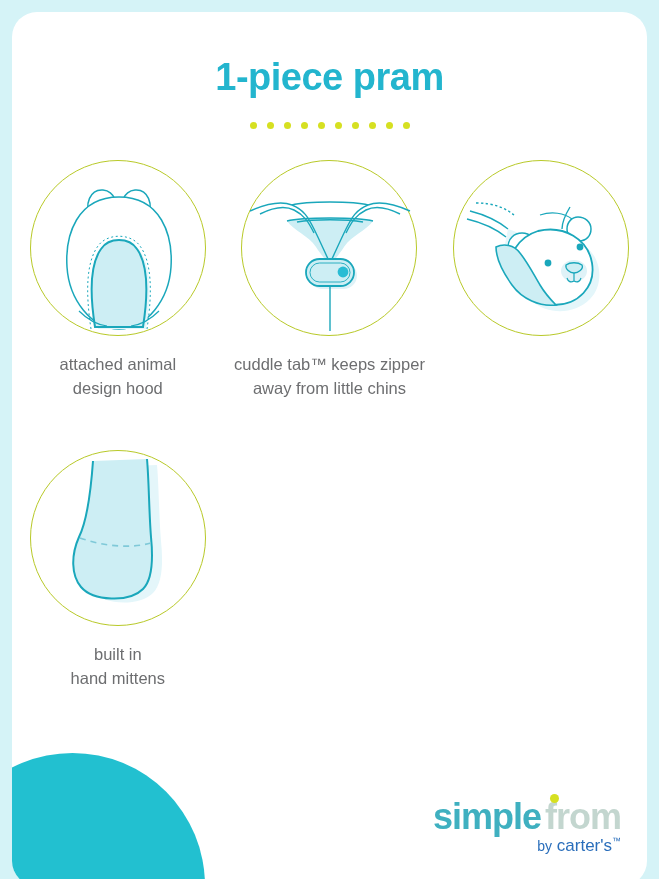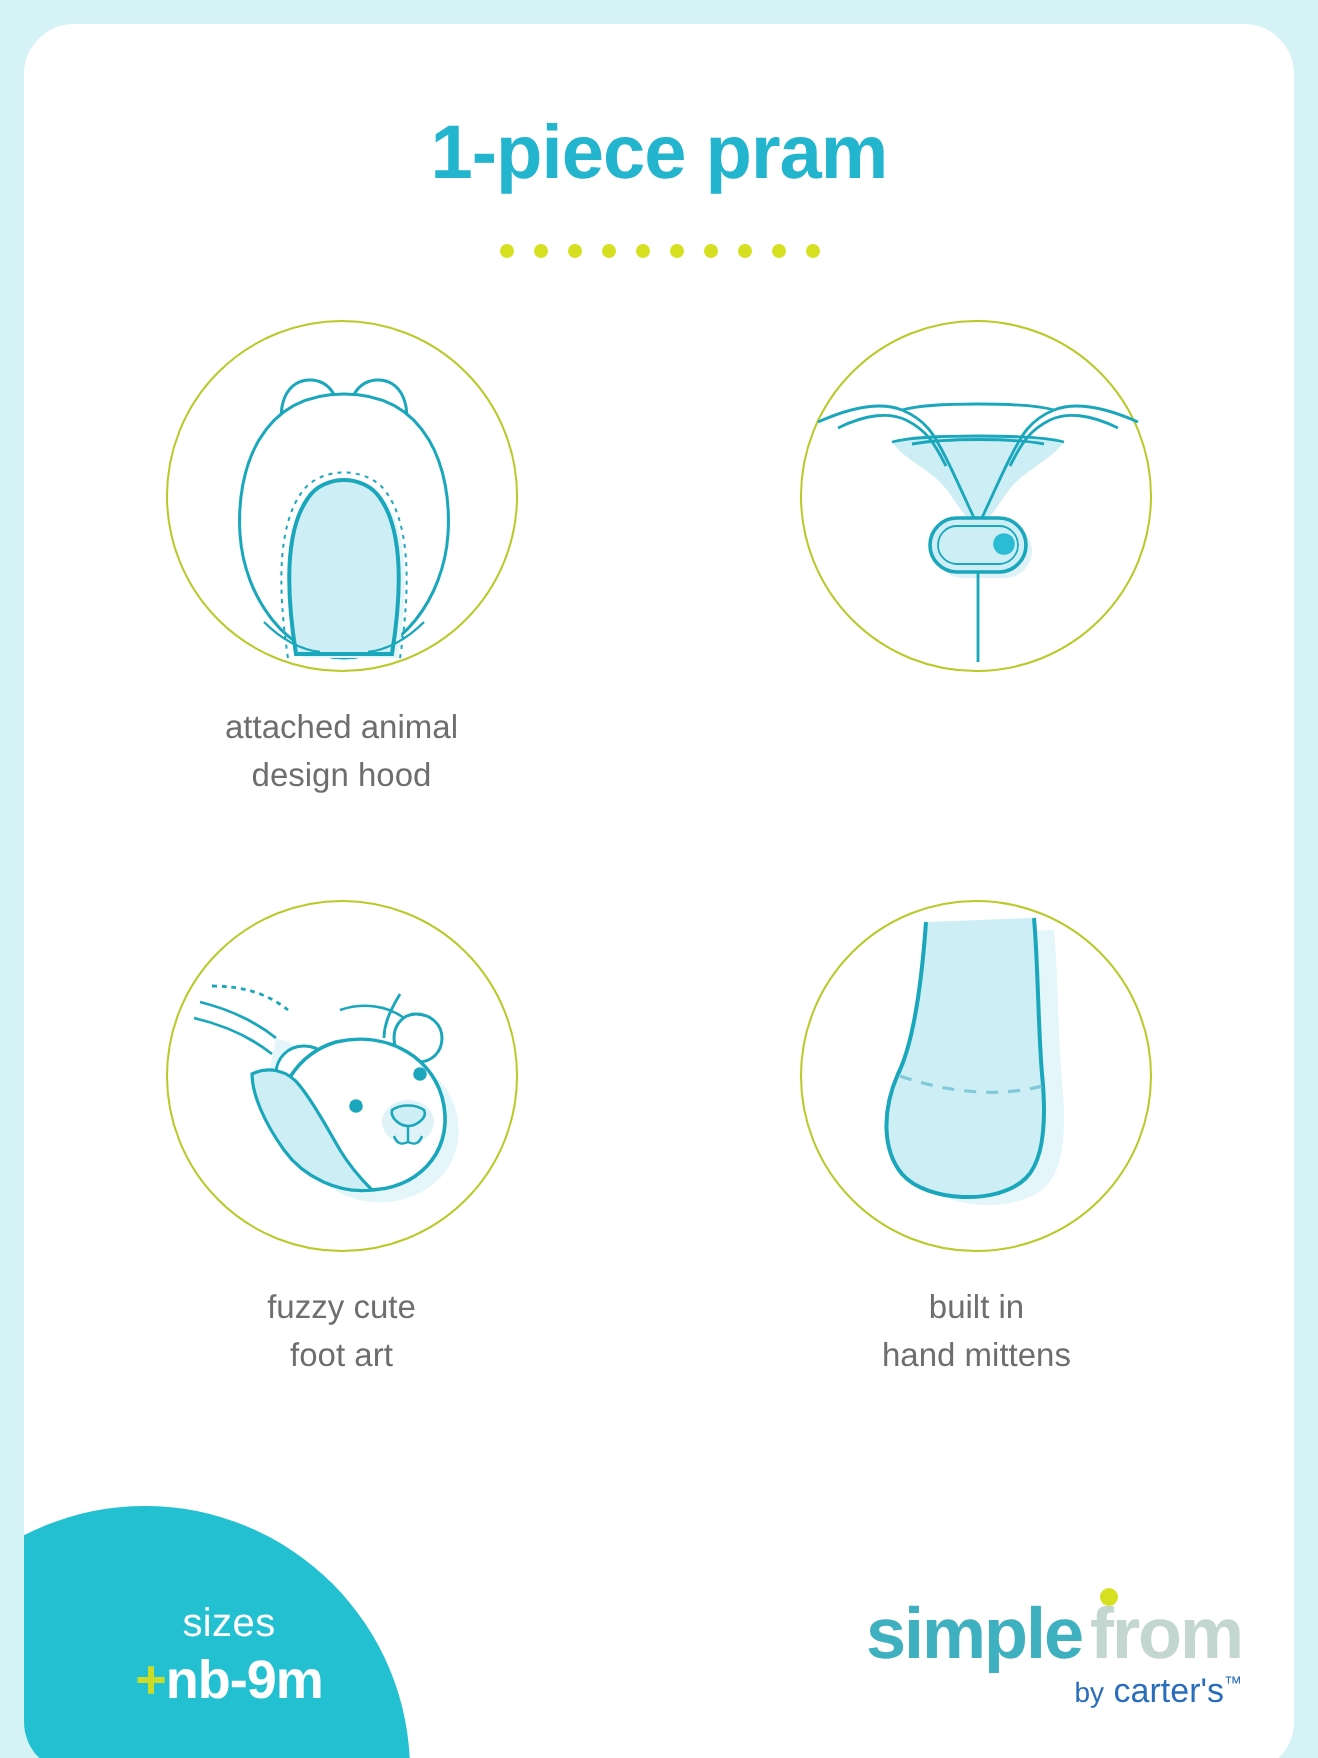--- a/index.html
+++ b/index.html
@@ -58,21 +58,21 @@
     background: #d6e021;
   }
 
   
   .grid {
     position: absolute;
     left: 0;
     top: 148px;
     width: 635px;
     display: grid;
-    grid-template-columns: 1fr 1fr;
+    grid-template-columns: 1fr 1fr 1fr;
     grid-template-rows: 290px 290px;
   }
   .cell {
     display: flex;
     flex-direction: column;
     align-items: center;
   }
   .circle {
     width: 176px;
     height: 176px;
@@ -244,20 +244,22 @@
               <path d="M47 62 C62 58 118 58 133 62"></path>
               <path d="M57 63 C74 60 106 60 123 63"></path>
             </g>
             <rect x="66" y="100" width="48" height="27" rx="13.5" ry="13.5" fill="#dff2f7" stroke="none" transform="translate(3,3)"></rect>
             <rect x="66" y="100" width="48" height="27" rx="13.5" ry="13.5" fill="#cdeef4" stroke="#1aa7bb" stroke-width="1.8"></rect>
             <rect x="70" y="104" width="40" height="19" rx="9.5" ry="9.5" fill="none" stroke="#1aa7bb" stroke-width="0.9"></rect>
             <circle cx="103" cy="113" r="5.4" fill="#29bcd4"></circle>
             <path d="M90 127 L90 172" fill="none" stroke="#1aa7bb" stroke-width="1.4"></path>
           </svg>
         </div>
+        <div class="caption">cuddle tab™ keeps zipper
+away from little chins</div>
       </div>
 
       <div class="cell">
         <div class="circle">
           <svg width="180" height="180" viewBox="0 0 180 180">
             <path d="M52 66 C66 70 78 80 86 90 C98 78 118 74 130 84 C146 96 148 122 134 136 C118 152 92 152 76 138 C64 128 52 112 46 96 Z" fill="#e4f6fa" stroke="none" transform="translate(4,4)"></path>
             <g fill="none" stroke="#1aa7bb" stroke-width="1.4">
               <path d="M18 52 C34 56 46 62 56 70"></path>
               <path d="M15 60 C32 64 44 70 54 78"></path>
               <path d="M24 44 C40 44 52 48 62 56" stroke-dasharray="2.4 2.4"></path>
@@ -268,43 +270,37 @@
             <path d="M88 56 C100 52 112 54 120 60" fill="none" stroke="#1aa7bb" stroke-width="1.2"></path>
             <path d="M86 72 C112 66 136 80 140 104 C144 128 126 146 102 146 C80 146 62 130 58 112 C55 98 66 78 86 72 Z" fill="#ffffff" stroke="#1aa7bb" stroke-width="1.8"></path>
             <path d="M44 88 C52 84 62 86 68 94 C76 104 82 116 88 126 C94 136 100 142 104 146 C88 148 70 140 60 126 C50 112 44 98 44 88 Z" fill="#cdeef4" stroke="#1aa7bb" stroke-width="1.6"></path>
             <circle cx="96" cy="104" r="3.4" fill="#1aa7bb"></circle>
             <circle cx="128" cy="88" r="3.4" fill="#1aa7bb"></circle>
             <ellipse cx="122" cy="112" rx="13" ry="11" fill="#dff2f7" stroke="none"></ellipse>
             <path d="M114 106 C118 103 126 103 130 106 C132 110 126 114 122 114 C118 114 113 110 114 106 Z" fill="#cdeef4" stroke="#1aa7bb" stroke-width="1.3"></path>
             <path d="M122 114 L122 122 M122 122 C118 124 116 122 115 119 M122 122 C126 124 128 122 129 119" fill="none" stroke="#1aa7bb" stroke-width="1.2"></path>
           </svg>
         </div>
-        <div class="caption">fuzzy cute
-foot art</div>
       </div>
 
       <div class="cell">
         <div class="circle">
           <svg width="180" height="180" viewBox="0 0 180 180">
             <path d="M68 14 C66 40 62 72 54 88 C46 106 46 126 56 138 C68 152 104 154 118 140 C128 130 128 108 126 88 C124 64 124 34 122 12 Z" fill="#e4f6fa" stroke="none" transform="translate(6,4)"></path>
             <path d="M64 12 C62 40 58 72 50 88 C42 106 42 126 52 138 C64 152 100 154 114 140 C124 130 124 108 122 88 C120 64 120 32 118 10" fill="#cdeef4" stroke="#1aa7bb" stroke-width="2"></path>
             <path d="M51 89 C74 97 100 100 122 94" fill="none" stroke="#7fc9d8" stroke-width="1.6" stroke-dasharray="6 5"></path>
           </svg>
         </div>
         <div class="caption">built in
 hand mittens</div>
       </div>
 
     </div>
 
     <div class="badge"></div>
-    <div class="badge-text">
-      <div class="sizes-label">sizes</div>
-      <div class="sizes-value"><span class="plus">+</span><span>nb-9m</span></div>
-    </div>
 
     <div class="logo">
       <div class="logo-main"><span class="logo-simple">simple</span><span class="logo-joys"><span class="jdot"></span><span>from</span></span></div>
       <div class="logo-sub"><span class="logo-by">by</span> <span class="logo-carters">carter's</span><span class="tm">™</span></div>
     </div>
 
   </div>
 </div>
 
 </body></html>

